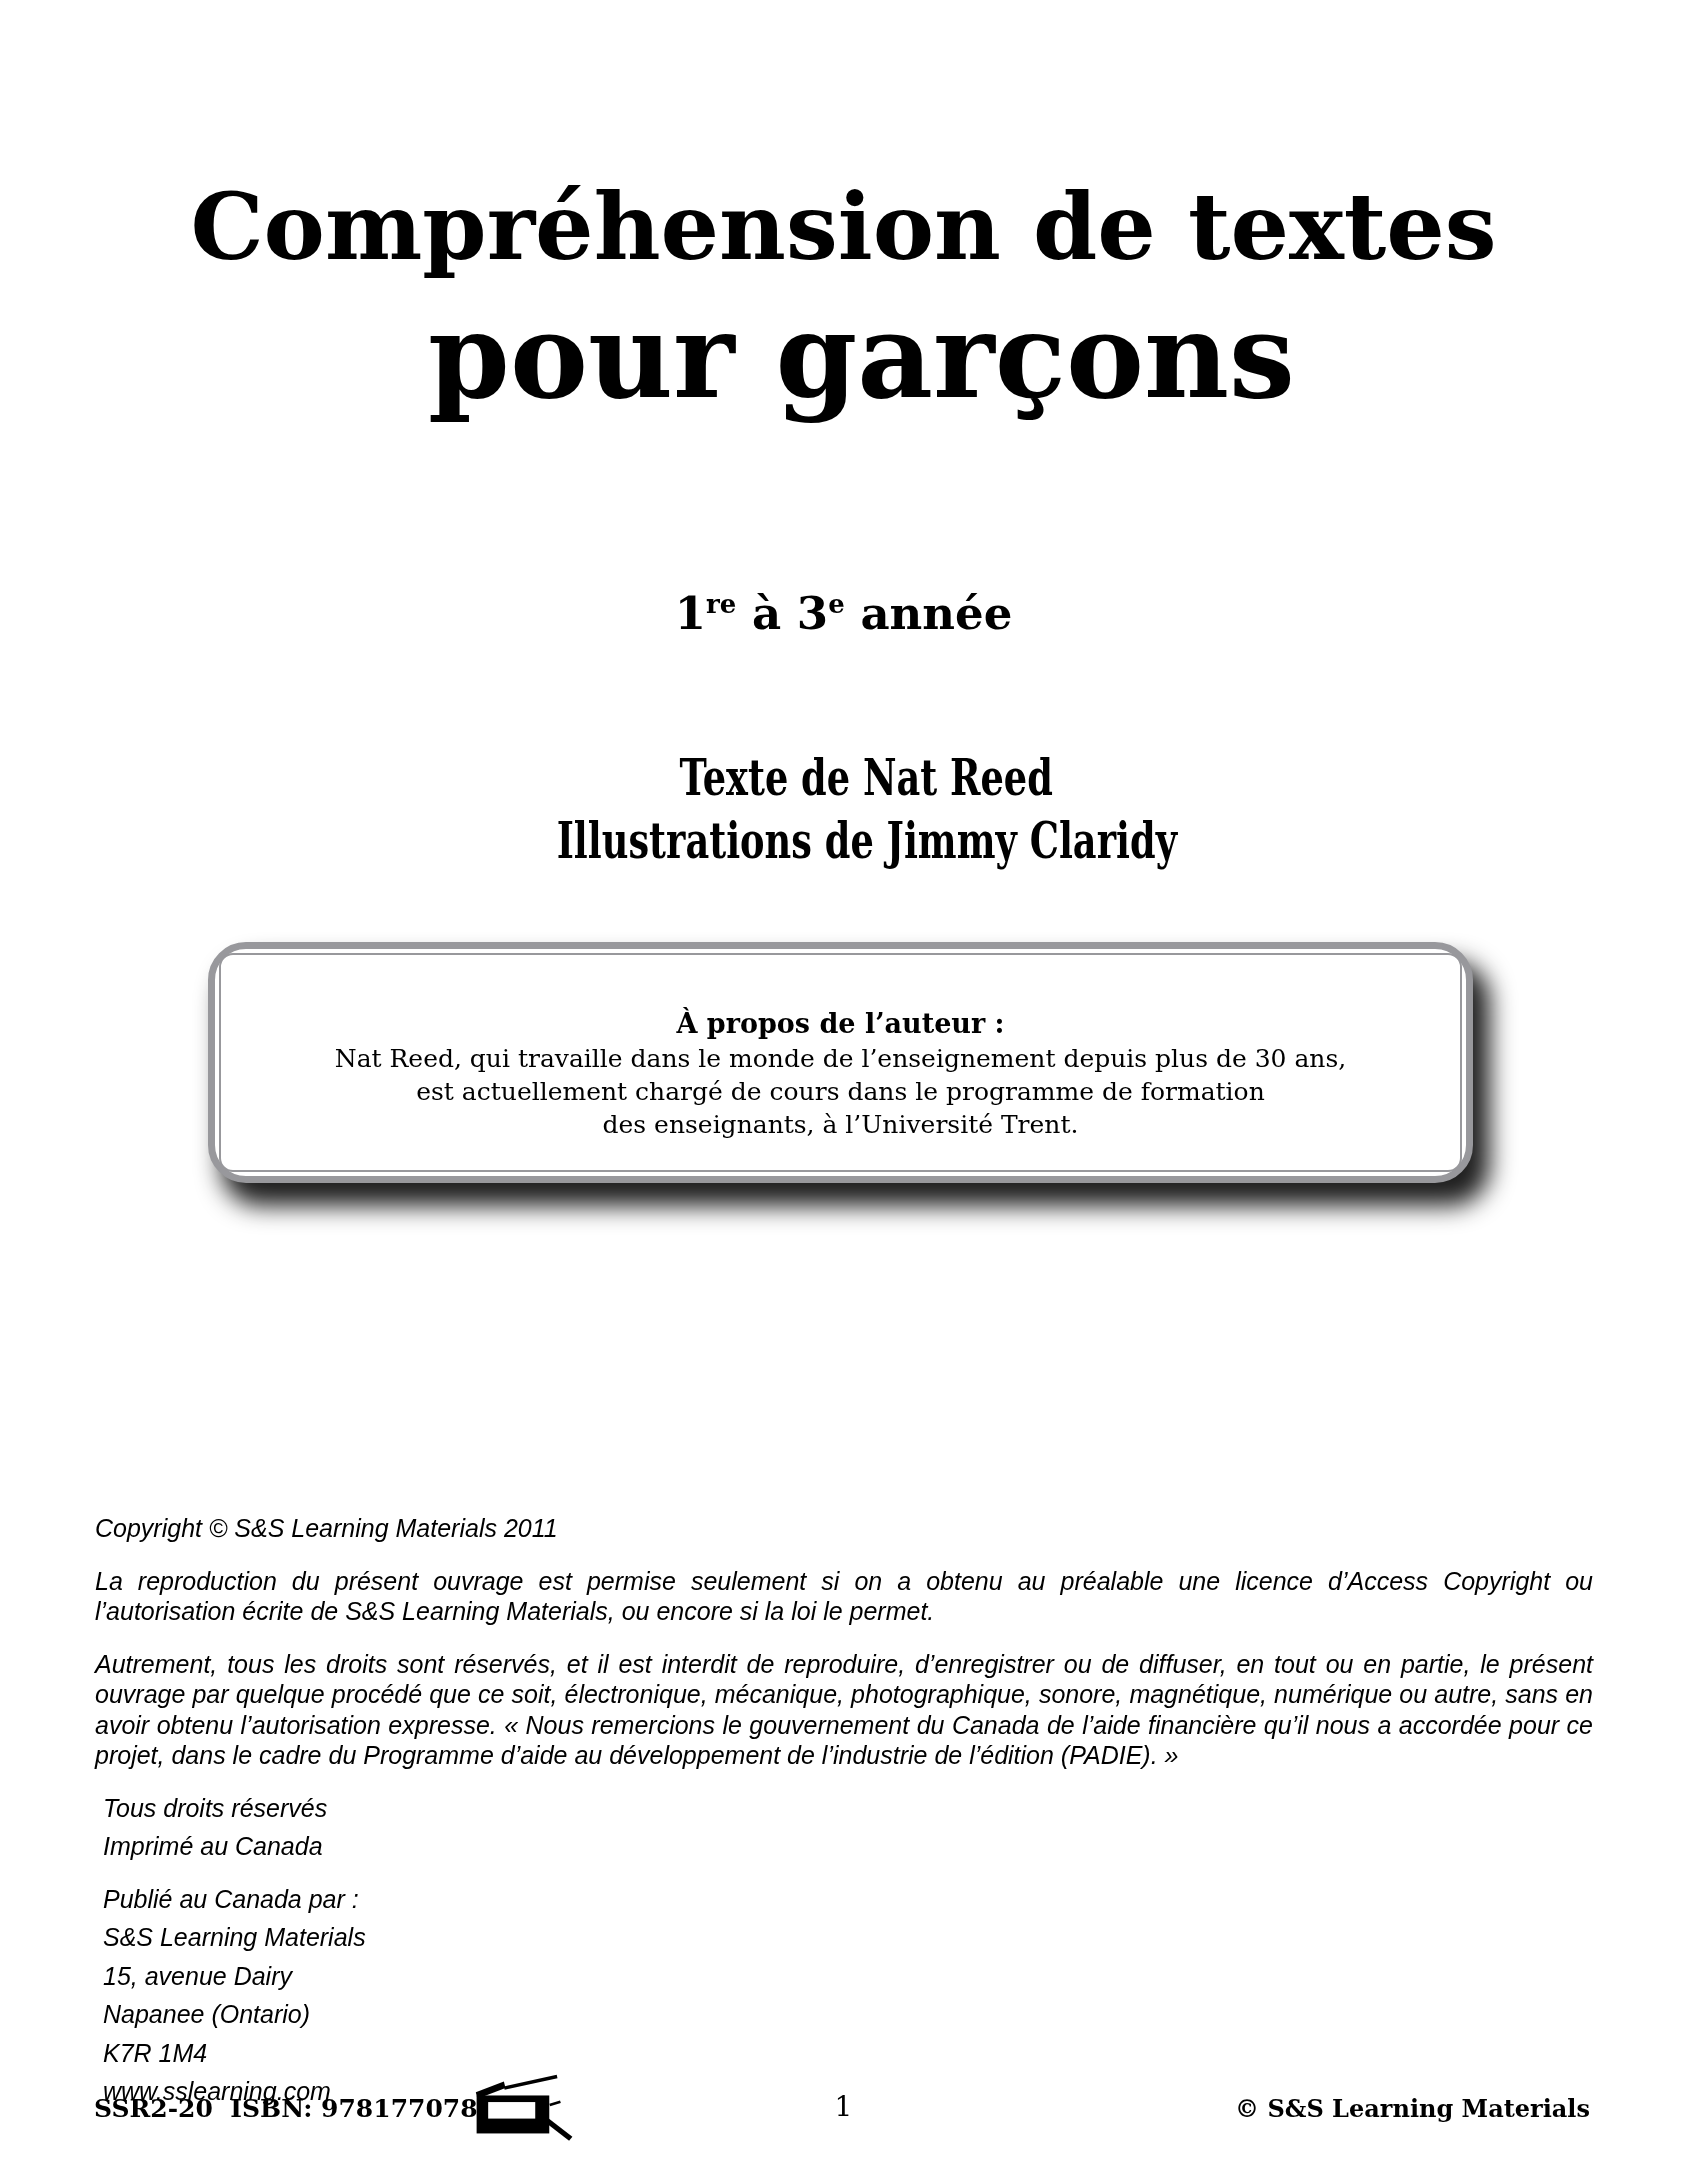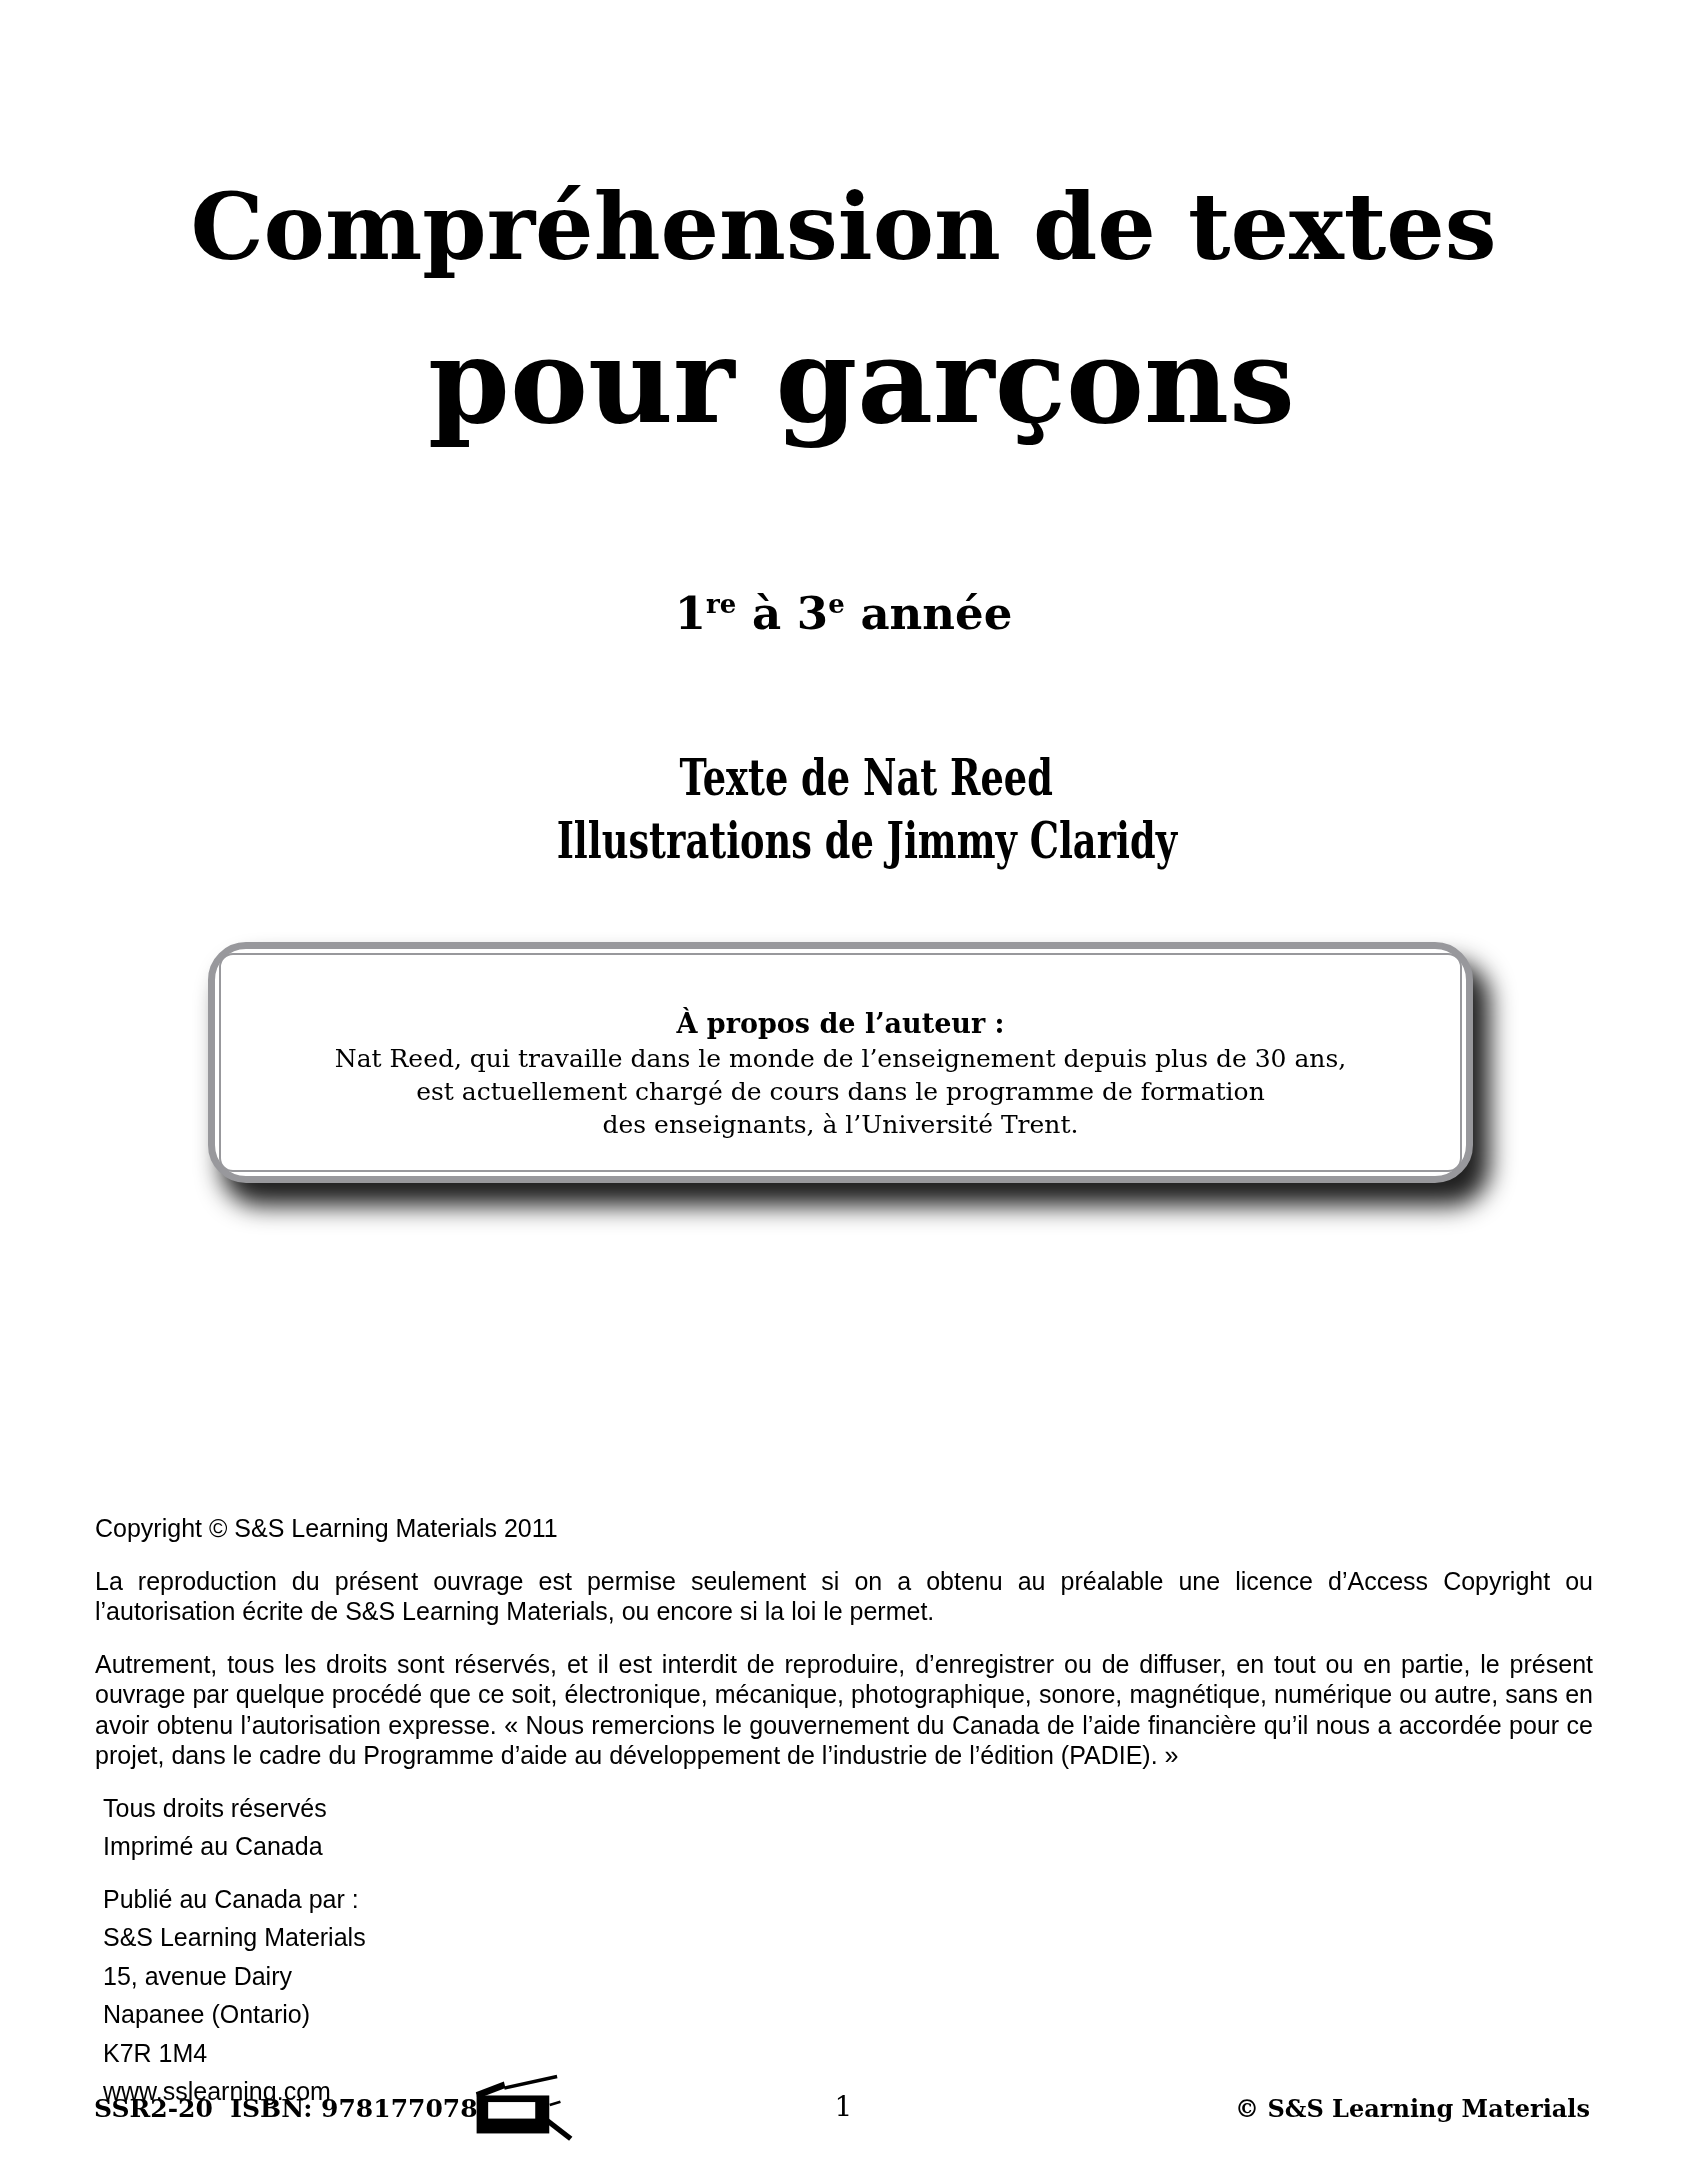--- a/index.html
+++ b/index.html
@@ -5,21 +5,21 @@
   html,body{margin:0;padding:0;}
   body{
     width:1687px;height:2183px;position:relative;background:#ffffff;color:#000;
     font-family:"DejaVu Serif","Liberation Serif",serif;overflow:hidden;
   }
   .abs{position:absolute;}
   .center{left:0;right:0;text-align:center;}
 
   
   .title-line1{top:175px;font-size:92px;font-weight:bold;line-height:1.15;letter-spacing:0px;}
-  .title-line2{top:314px;font-size:117px;font-weight:bold;line-height:1.15;margin-left:36px;}
+  .title-line2{top:289px;font-size:117px;font-weight:bold;line-height:1.15;margin-left:36px;}
 
   
   .grade{top:587px;font-size:45px;font-weight:bold;}
   .grade sup{font-size:58%;vertical-align:super;line-height:0;}
 
   
   .byline{top:746px;font-size:51px;font-weight:bold;line-height:63px;padding-left:46px;}
   .byline .squeeze{display:inline-block;transform:scaleX(0.72);transform-origin:50% 50%;white-space:nowrap;}
 
   
@@ -33,21 +33,21 @@
     border:2.5px solid #98989c;border-radius:14px;
     text-align:center;padding-top:51px;box-sizing:border-box;
   }
   .about-heading{font-size:27px;font-weight:bold;line-height:36px;}
   .about-line{font-size:25px;line-height:33px;}
 
   
   .copyright-block{
     left:95px;width:1498px;top:1513px;
     font-family:"Liberation Sans","DejaVu Sans",sans-serif;
-    font-size:25px;line-height:30.5px;
+    font-size:25px;line-height:30.5px;font-style:italic;
   }
   .copyright-block p{margin:0 0 22px 0;}
   .just{text-align:justify;}
   .tight p{margin:8px;}
   .gap-after{margin-bottom:22px;}
 
   
   .footer{top:2072px;left:0;right:0;height:82px;}
   .footer-left{position:absolute;left:94px;top:22px;font-size:25px;font-weight:bold;white-space:pre;}
   .footer-page{position:absolute;left:0;right:0;top:18px;text-align:center;font-size:28px;}

